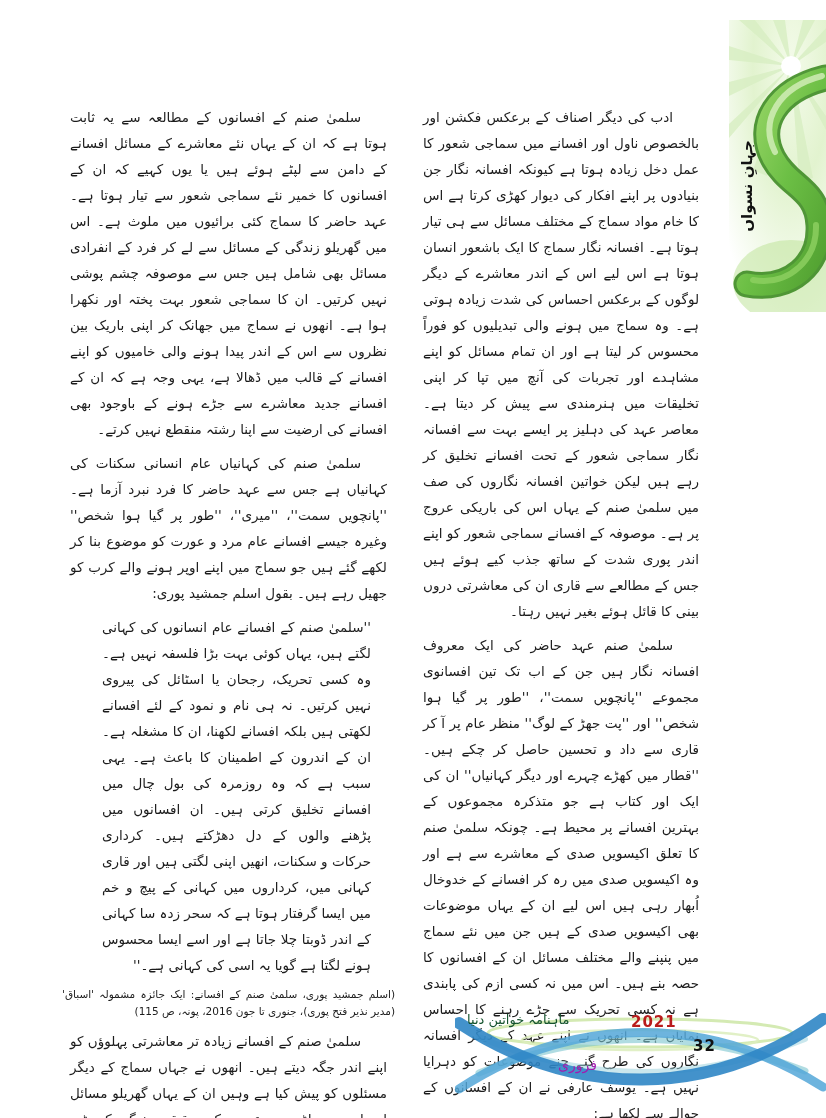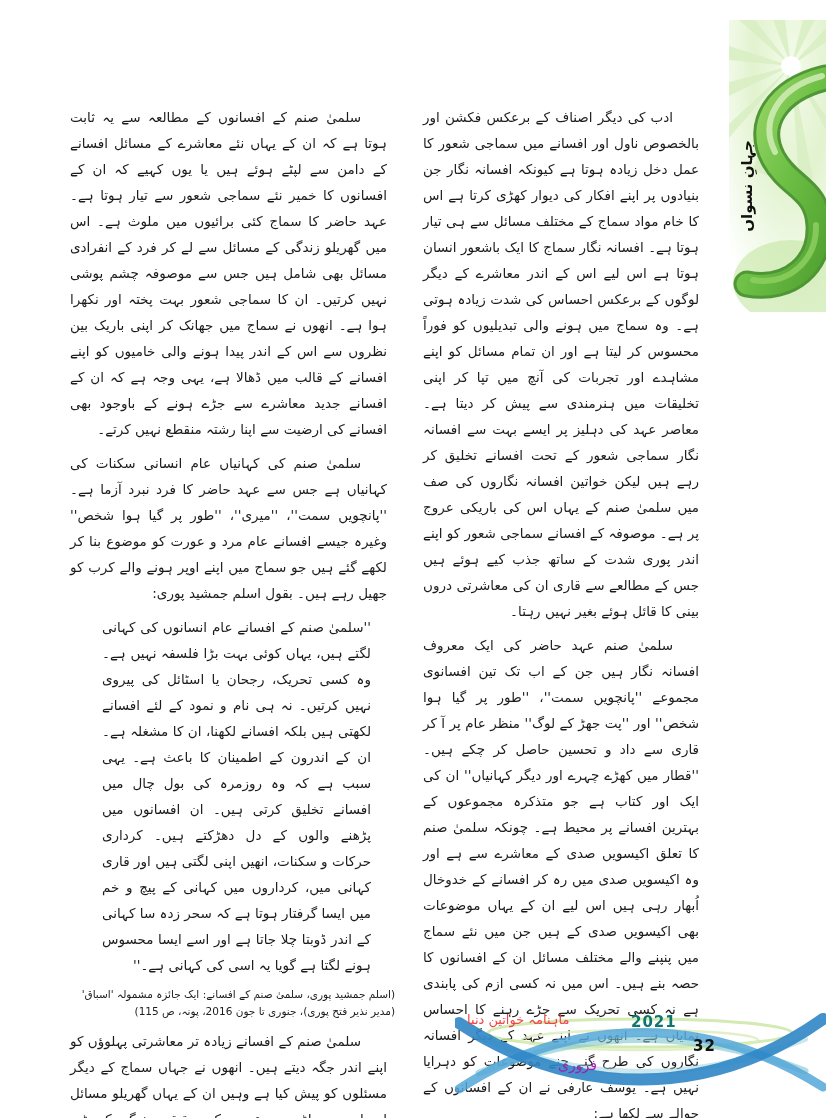--- a/index.html
+++ b/index.html
@@ -14,21 +14,21 @@
     position:absolute;direction:rtl;text-align:justify;
     font-size:13.5px;line-height:26px;color:#1c1c1c;
   }
   .col-left{left:62px;top:96px;width:333px;}
   .col-right{left:415px;top:96px;width:292px;}
   .para{margin:8px;text-indent:26px;}
   .quote{margin:0 16px 0 38px;text-indent:0;}
   .col-left .quote{margin:0 24px 8px 40px;}
   .citation{
     margin:2px 0 0 0;font-size:10.5px;line-height:17px;
-    text-align:right;text-indent:0;
+    text-indent:0;
   }
   
   .masthead{
     position:absolute;left:729px;top:20px;width:97px;height:292px;
     background:#ffffff;overflow:hidden;
   }
   .masthead svg{position:absolute;left:0;top:0;}
   .masthead-label{
     position:absolute;left:-41px;top:154px;width:124px;height:24px;
     transform:rotate(-90deg);
@@ -38,29 +38,29 @@
   
   .footer{
     position:absolute;left:455px;top:1003px;width:371px;height:92px;
   }
   .footer svg{position:absolute;left:0;top:0;}
   .footer-text{
     position:absolute;left:0;top:8px;width:100%;height:26px;
   }
   .footer-magazine{
     position:absolute;left:12px;top:1px;font-size:13px;direction:rtl;
-    color:#ef4444;white-space:nowrap;
+    color:#14532d;white-space:nowrap;
   }
   .footer-month{
     position:absolute;left:103px;top:10px;font-size:14px;direction:rtl;
     color:#a21caf;white-space:nowrap;margin-top:36px;
   }
   .footer-year{
     position:absolute;left:176px;top:2px;font-size:15px;font-weight:bold;
-    color:#0f766e;letter-spacing:1px;
+    color:#b91c1c;letter-spacing:1px;
   }
   .footer-pagenum{
     position:absolute;left:238px;top:2px;font-size:15px;font-weight:bold;
     color:#111;letter-spacing:1px;margin-top:24px;
   }
 </style>
 </head>
 <body>
 
 <div class="masthead">

